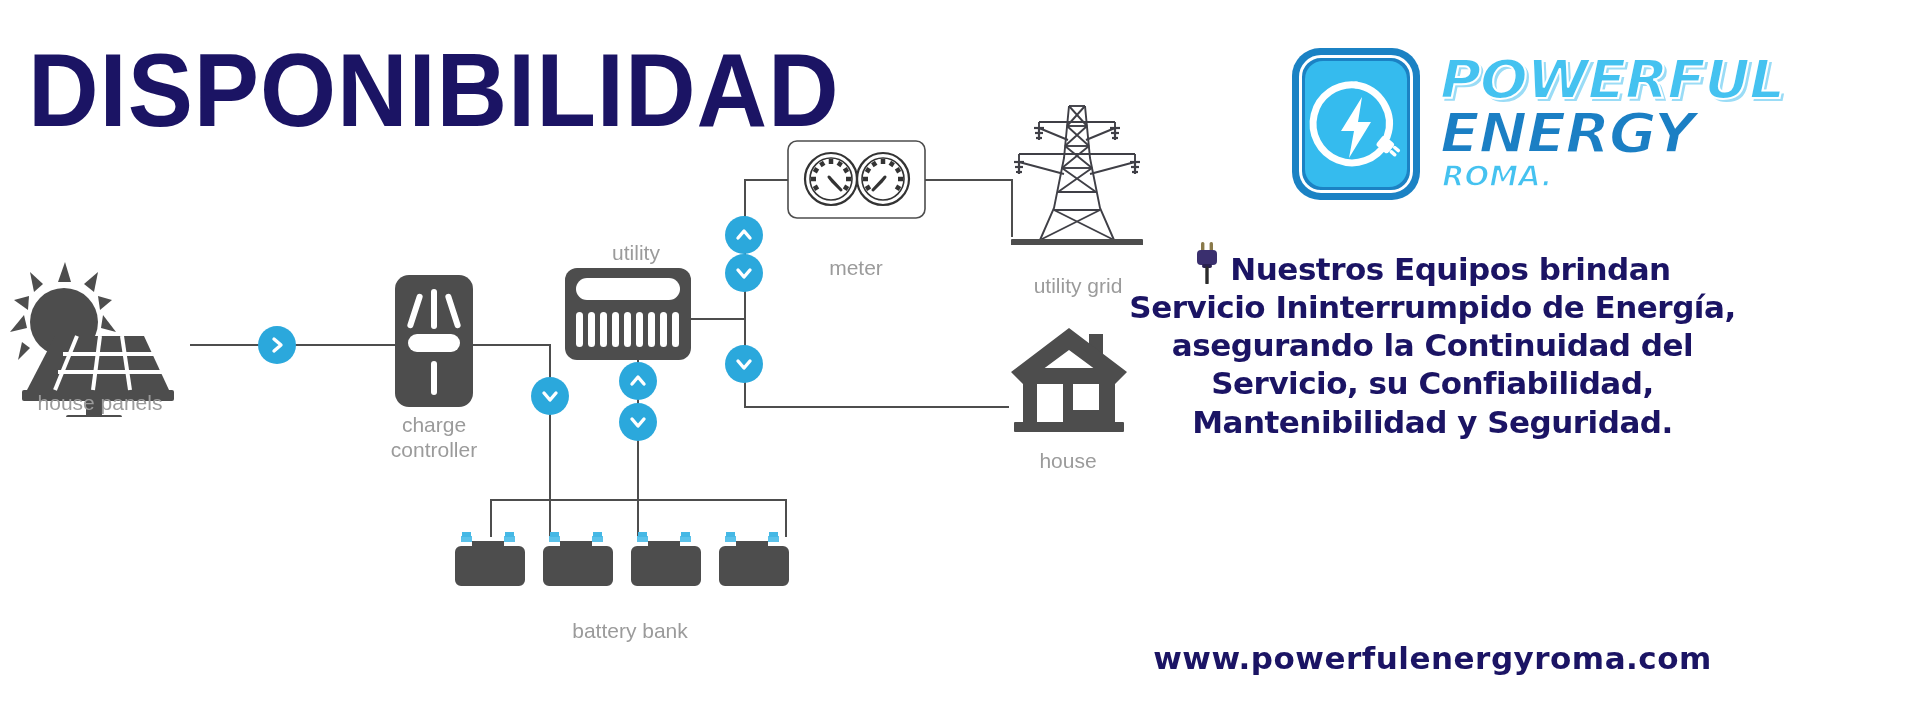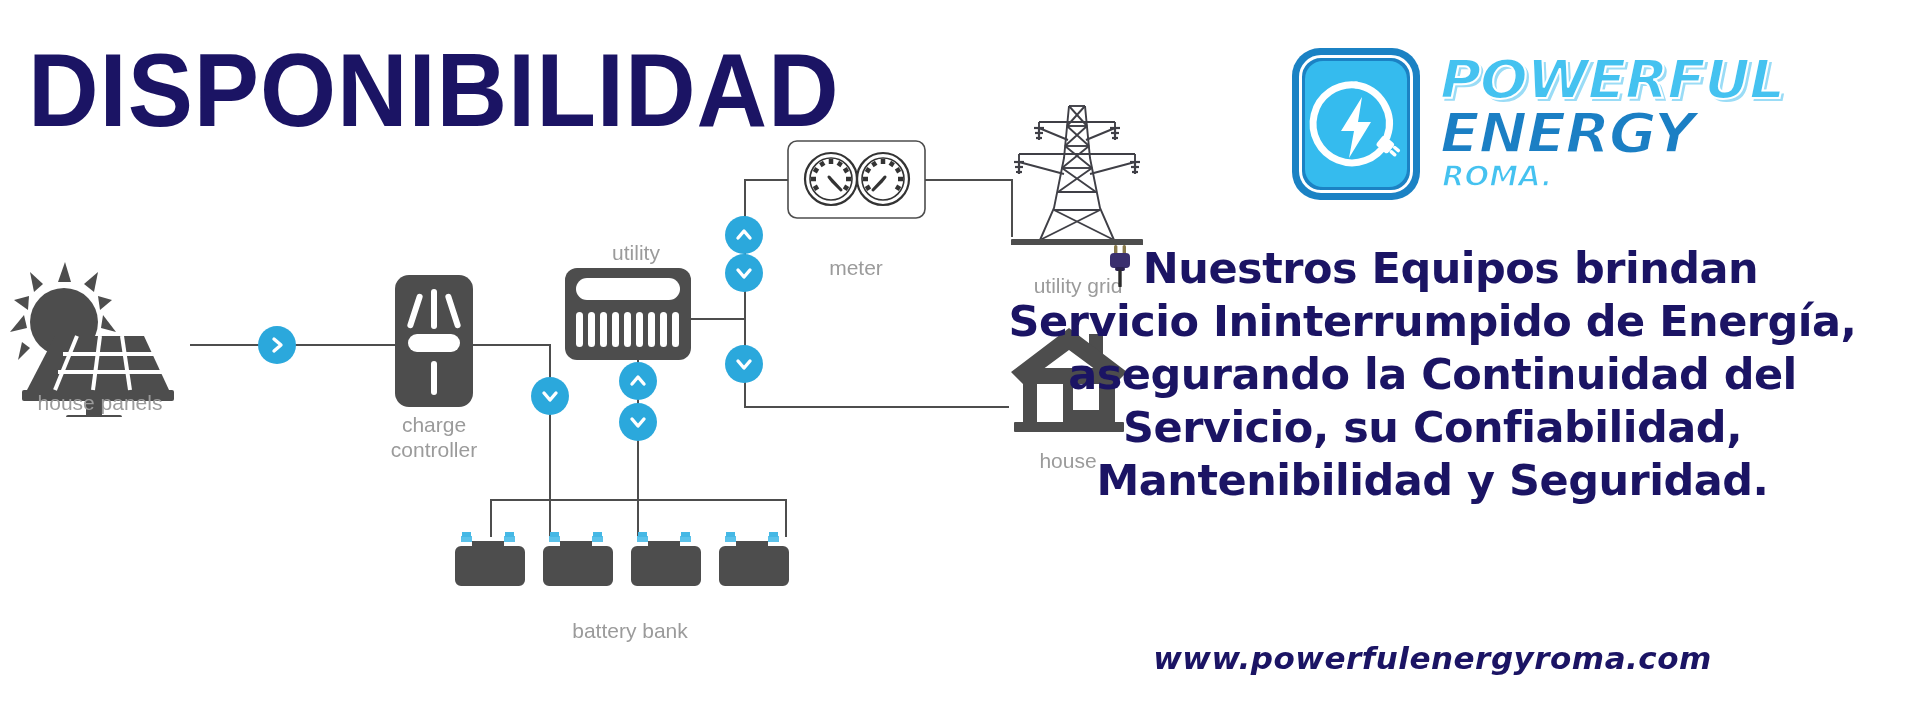--- a/index.html
+++ b/index.html
@@ -74,31 +74,31 @@
          background:#2ba8dc;display:flex;align-items:center;justify-content:center;}
   .arrow svg{display:block;}
 
   
   #promo{
     position:absolute;left:960px;top:242px;width:945px;
     text-align:center;
     color:#1b1464;
     font-family:"DejaVu Sans","Liberation Sans",sans-serif;
     font-weight:700;
-    font-size:43px;
+    font-size:31px;
     line-height:1.23;
     letter-spacing:-0.5px;
   }
   #promo .plugline{display:block;}
   #plug-icon{display:inline-block;vertical-align:-4px;margin-right:10px;}
   #site{
     position:absolute;left:960px;top:640px;width:945px;
     text-align:center;color:#1b1464;
     font-family:"DejaVu Sans","Liberation Sans",sans-serif;
-    font-weight:700;font-size:31px;letter-spacing:0.5px;font-style:italic;
+    font-weight:700;font-size:31px;letter-spacing:0.5px;
   }
 </style>
 </head>
 <body>
 
 <div class="stage">
 
   <div id="headline">DISPONIBILIDAD</div>
 
   <div id="logo">

